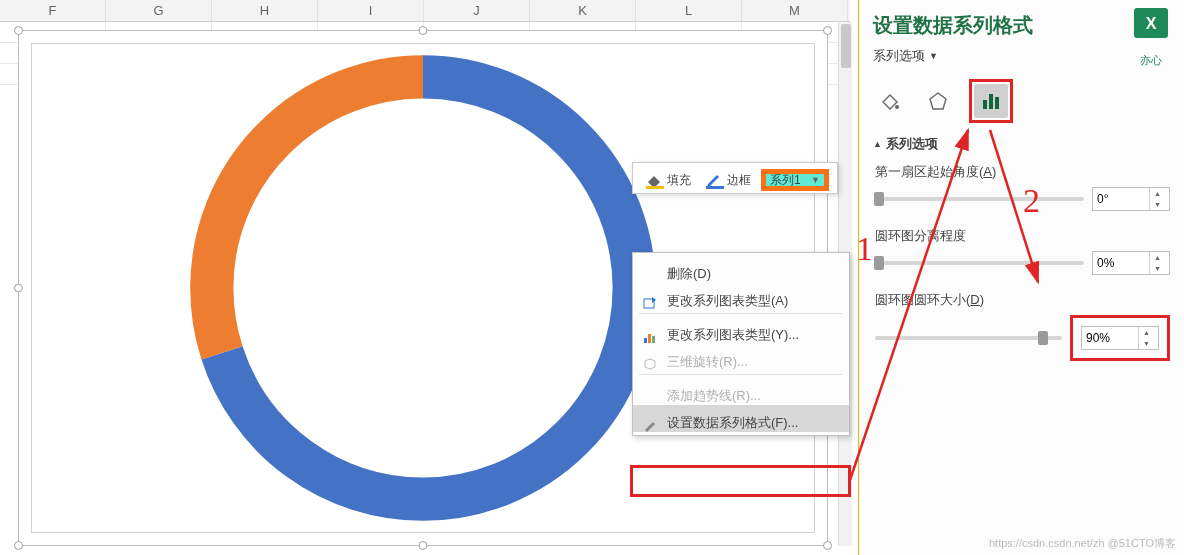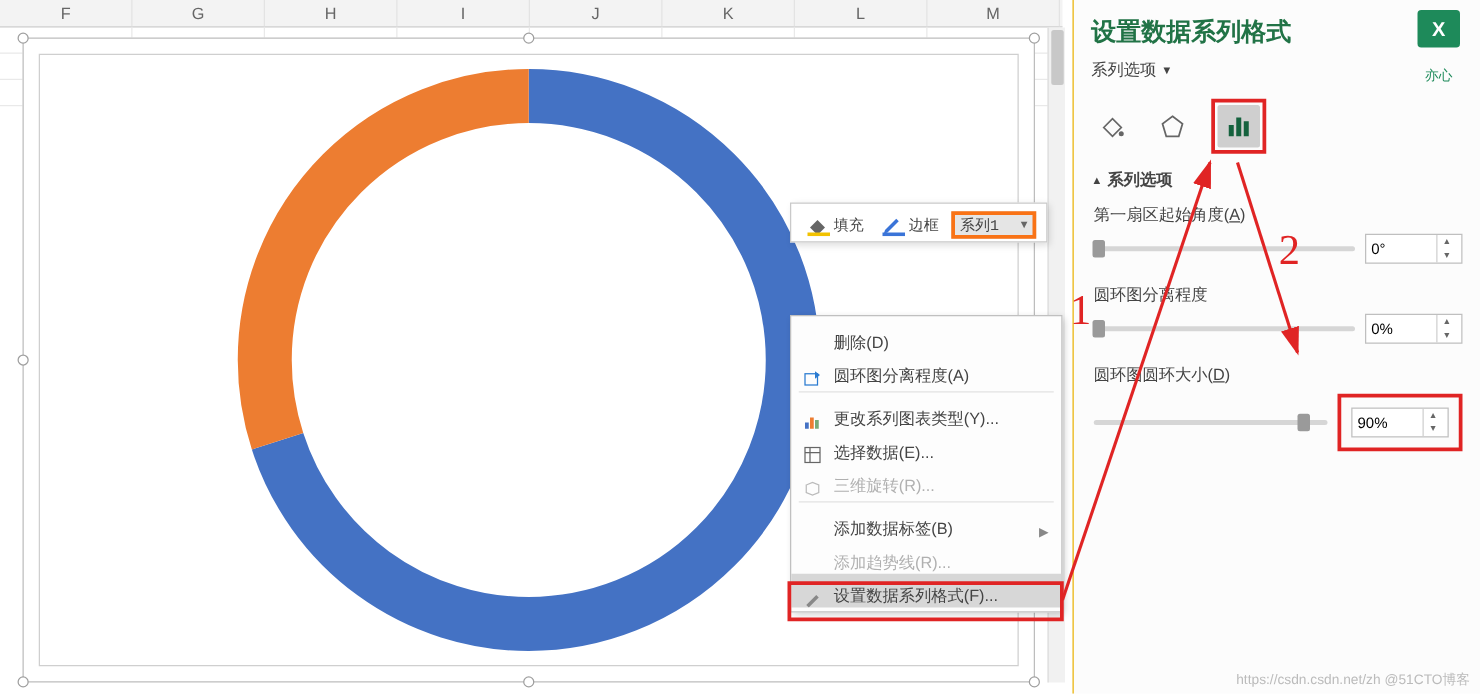--- a/index.html
+++ b/index.html
@@ -83,27 +83,26 @@
     padding:6px 8px 2px 8px;
     display:flex;
     align-items:center;
     gap:6px;
     font-size:12px;
   }
   .mini-btn { display:flex; flex-direction:row; align-items:flex-end; gap:2px; padding:2px 4px; cursor:pointer;}
   .mini-btn svg { display:block;}
   .series-box {
     flex:1;
-    border:3px solid #f97316;
+    border:5px solid #f97316;
     height:22px;
     display:flex; align-items:center;
     padding:0 4px;
     justify-content:space-between;
-    background:#e5e5e5;
-    font-family:Liberation Mono, monospace;
+    background:#5eead4;
   }
   
   .ctx-menu {
     position:absolute;
     left:632px; top:252px;
     width:218px;
     background:#fdfdfd;
     border:1px solid #c0c0c0;
     box-shadow:2px 2px 6px rgba(0,0,0,.2);
     padding:3px 0;
@@ -260,57 +259,42 @@
     <span class="ic"></span>
     <span>删除(D)</span>
   </div>
   <div class="ctx-item">
     <span class="ic">
       <svg width="14" height="14">
           <rect x="1" y="3" width="10" height="9" fill="none" stroke="#2a7bd1"></rect>
           <path d="M9 1l4 3-4 3z" fill="#2a7bd1"></path>
         </svg>
     </span>
-    <span>圆环图分离程度(A)</span>
+    <span>更改系列图表类型(A)</span>
   </div>
   <div class="ctx-sep"></div>
   <div class="ctx-item">
     <span class="ic">
       <svg width="14" height="14">
           <rect x="1" y="8" width="3" height="5" fill="#4472c4"></rect>
           <rect x="5" y="4" width="3" height="9" fill="#ed7d31"></rect>
           <rect x="9" y="6" width="3" height="7" fill="#7a7"></rect>
         </svg>
     </span>
     <span>更改系列图表类型(Y)...</span>
   </div>
-  <div class="ctx-item">
-    <span class="ic">
-      <svg width="14" height="14">
-          <rect x="1" y="1" width="12" height="12" fill="none" stroke="#666"></rect>
-          <line x1="1" y1="5" x2="13" y2="5" stroke="#666"></line>
-          <line x1="5" y1="1" x2="5" y2="13" stroke="#666"></line>
-        </svg>
-    </span>
-    <span>选择数据(E)...</span>
-  </div>
   <div class="ctx-item disabled">
     <span class="ic">
       <svg width="14" height="14">
           <path d="M2 4l5-2 5 2v6l-5 2-5-2z" fill="none" stroke="#bbb"></path>
         </svg>
     </span>
     <span>三维旋转(R)...</span>
   </div>
   <div class="ctx-sep"></div>
-  <div class="ctx-item">
-    <span class="ic"></span>
-    <span>添加数据标签(B)</span>
-    <span class="arrow">▶</span>
-  </div>
   <div class="ctx-item disabled">
     <span class="ic"></span>
     <span>添加趋势线(R)...</span>
   </div>
   <div class="ctx-item selected">
     <span class="ic">
       <svg width="14" height="14">
           <path d="M2 12l8-8 2 2-8 8z" fill="#888"></path>
         </svg>
     </span>

